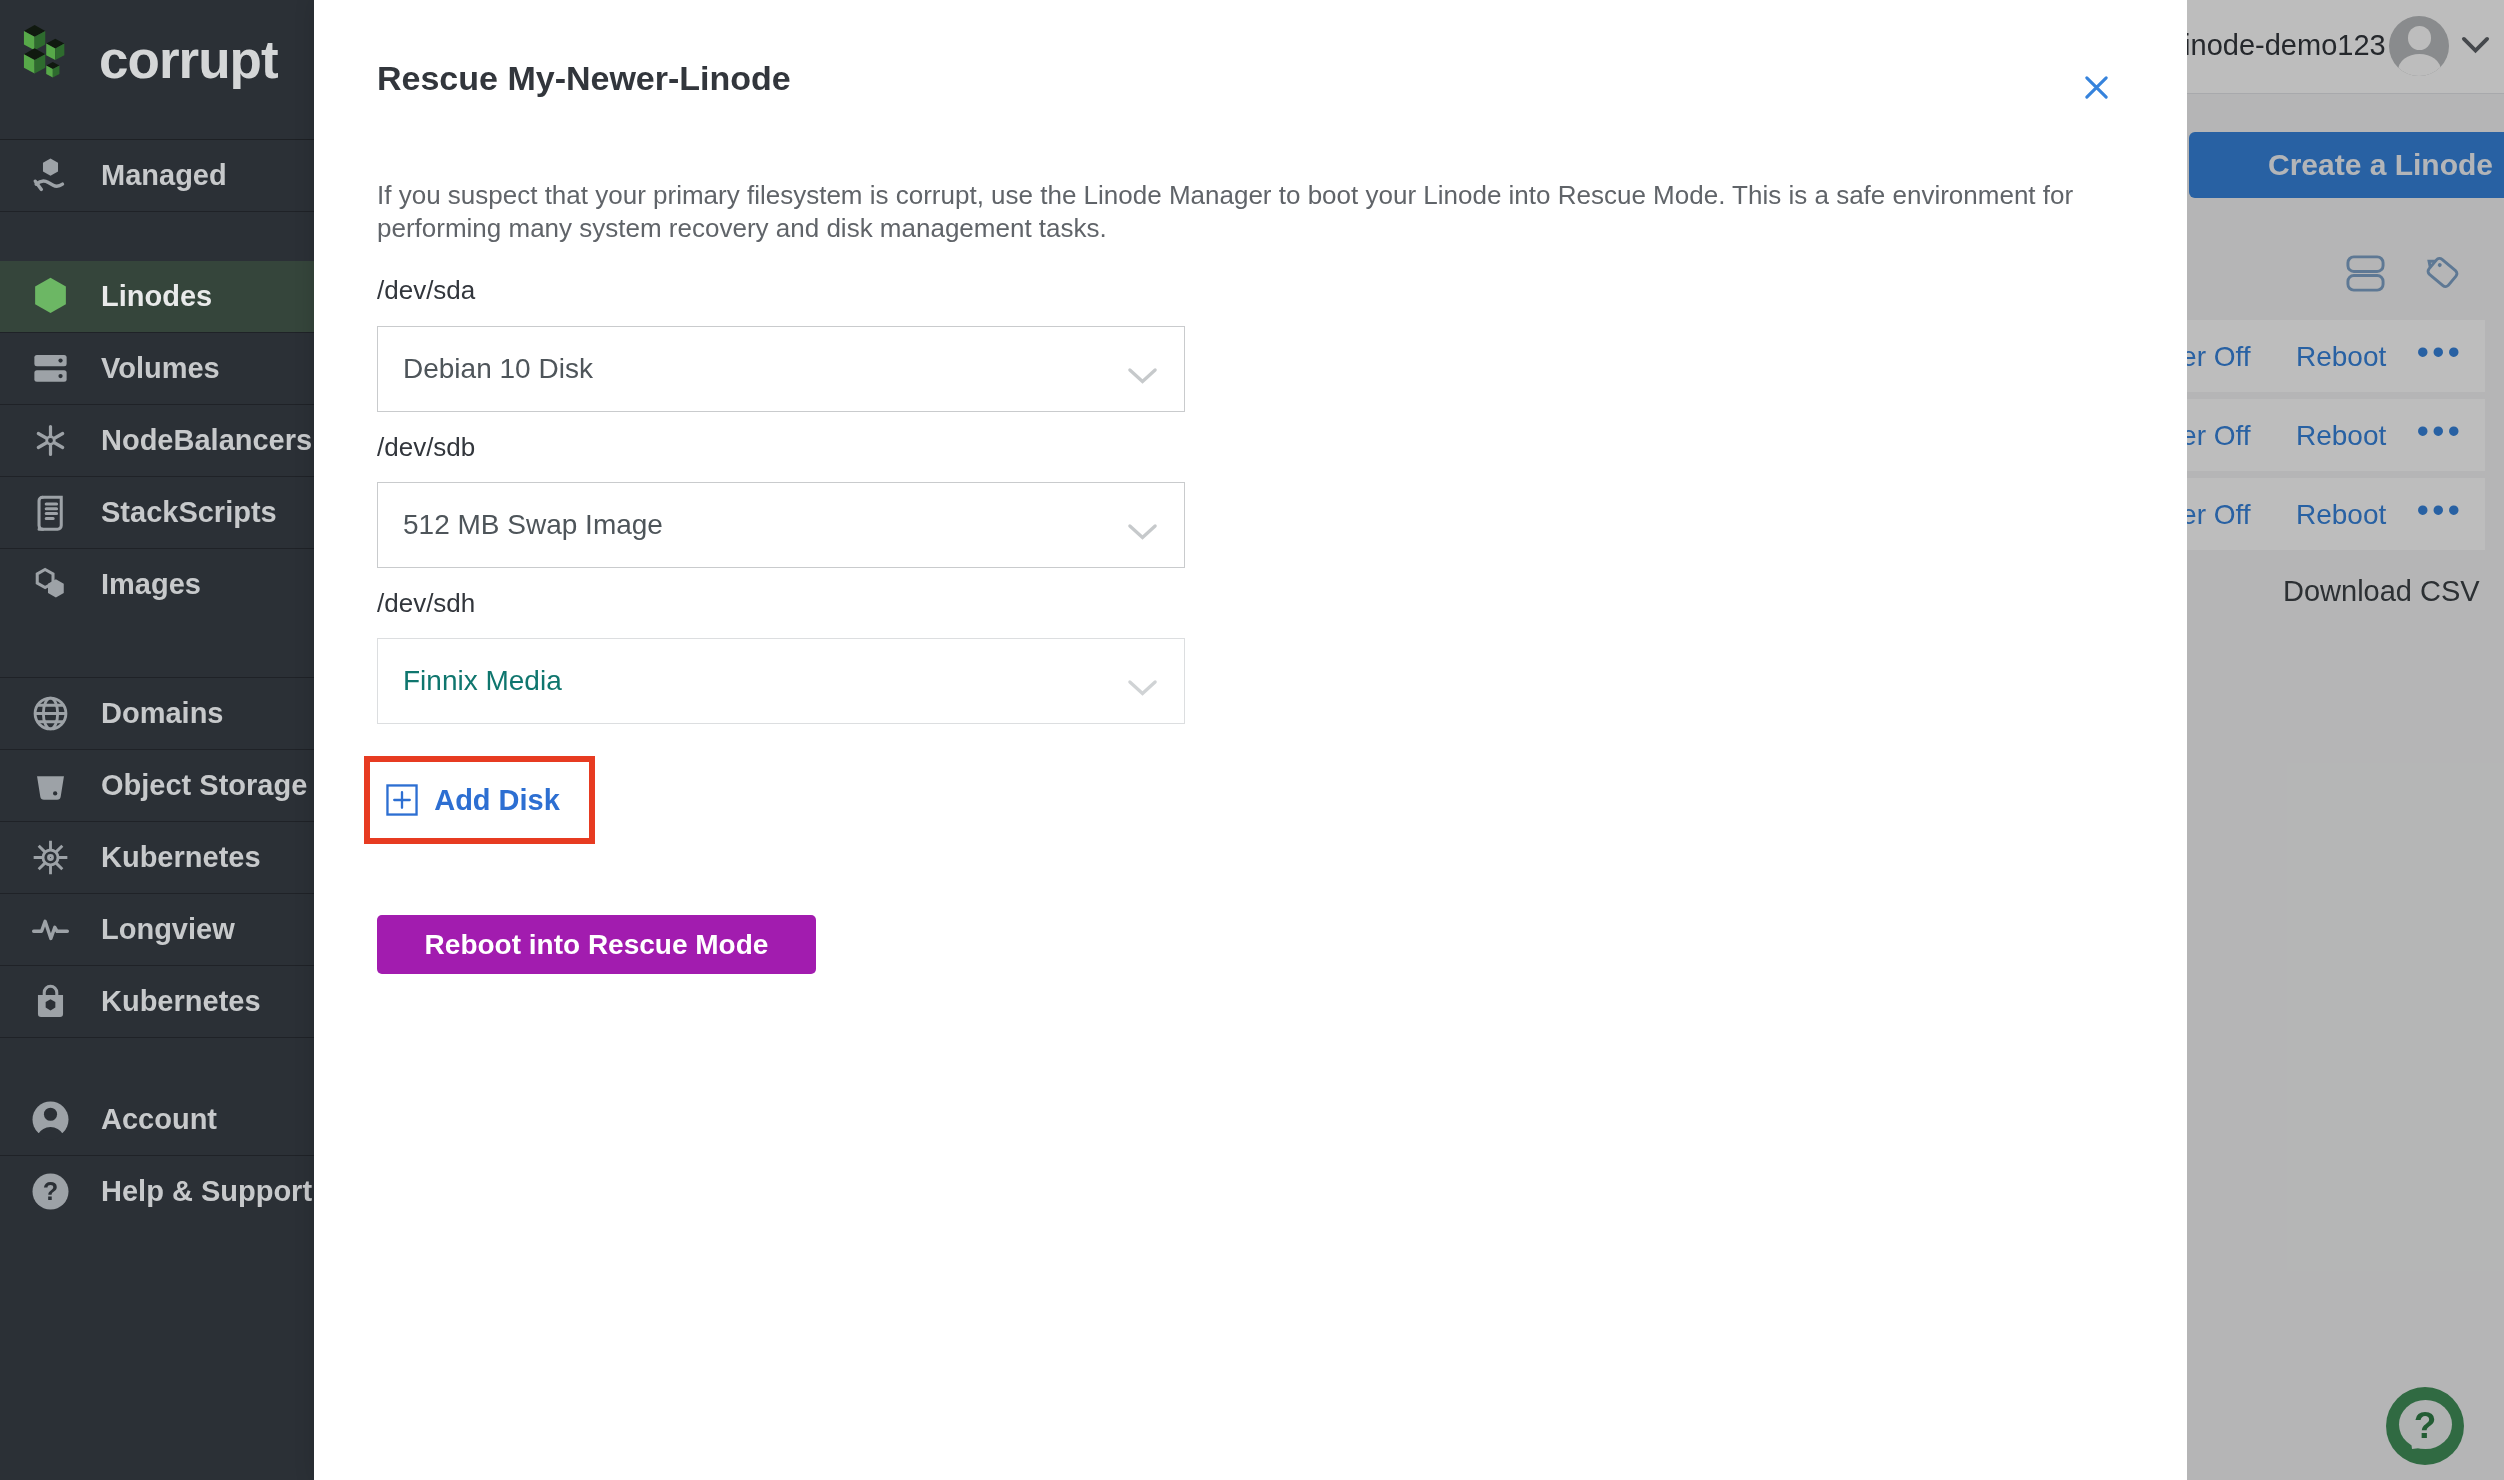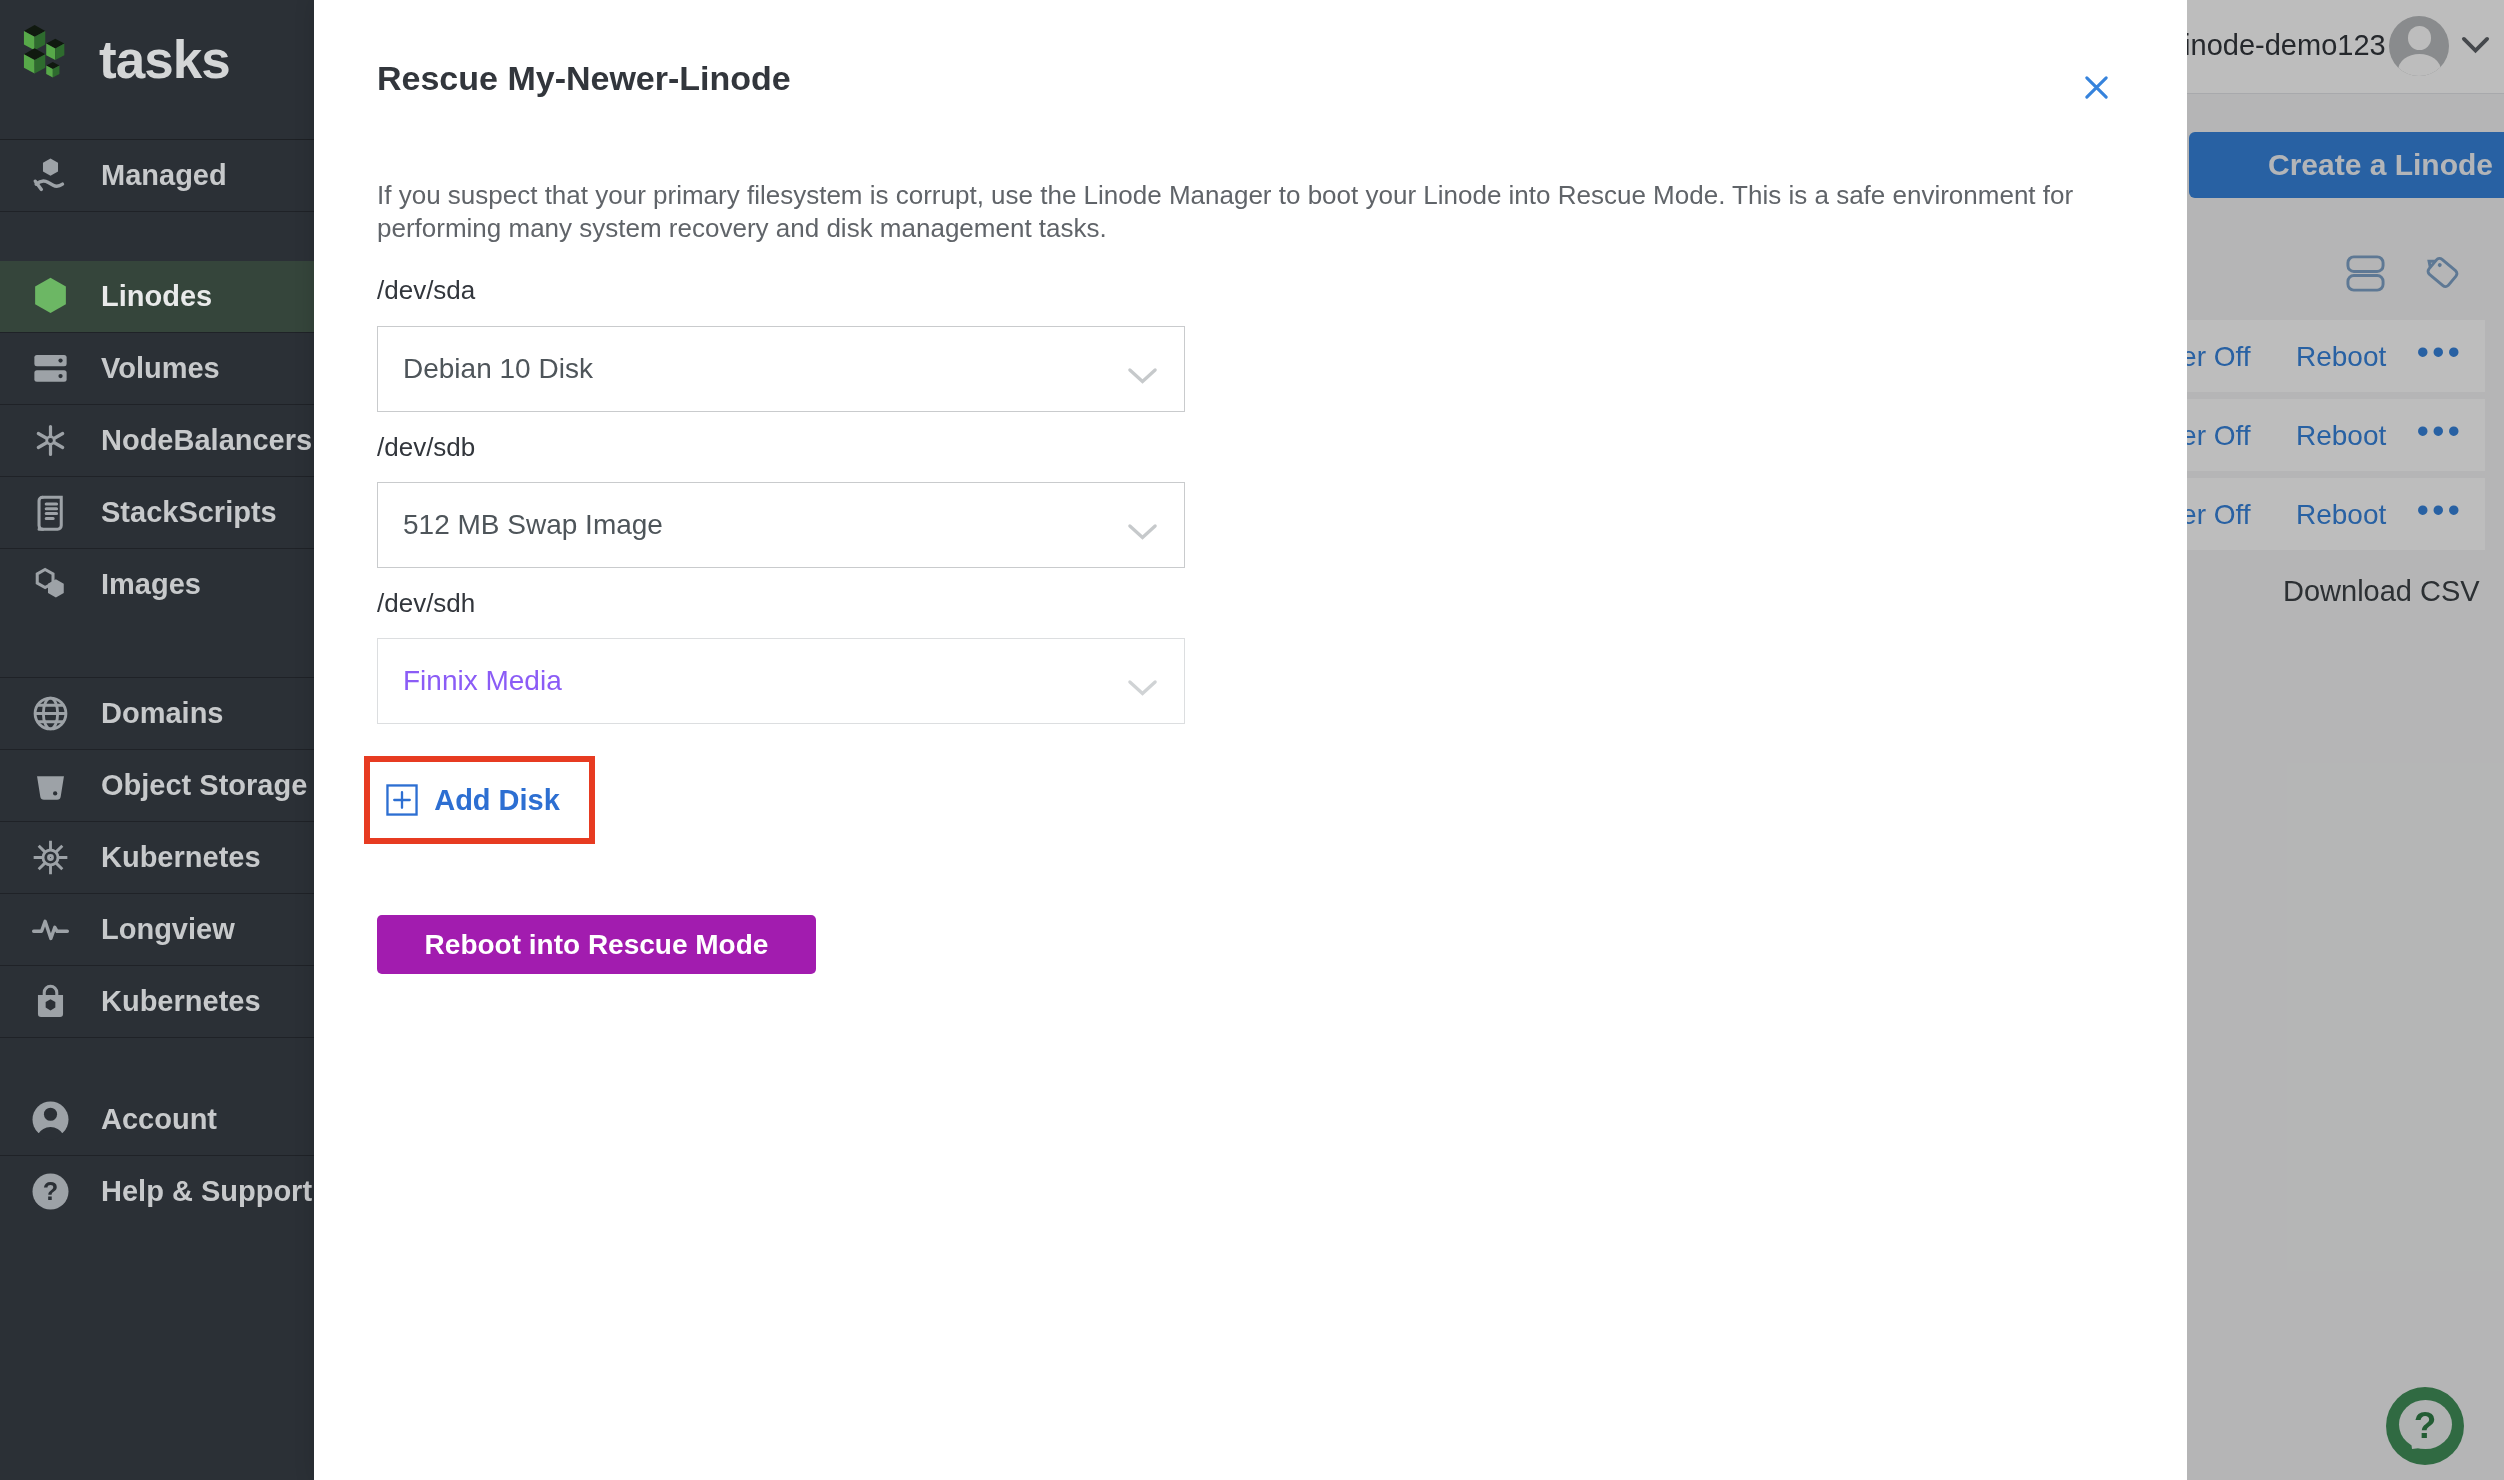--- a/index.html
+++ b/index.html
@@ -25,21 +25,21 @@
   .m-title{position:absolute;left:63px;top:59px;font-size:34px;font-weight:700;color:#32363c;}
   .m-close{position:absolute;left:1761px;top:66px;width:43px;height:43px;cursor:pointer;
     display:flex;align-items:center;justify-content:center;}
   .m-desc{position:absolute;left:63px;top:179px;width:1755px;font-size:26px;line-height:33px;color:#606469;}
   .f-label{position:absolute;left:63px;font-size:26px;font-weight:400;color:#32363c;}
   .lb1{top:275px;}.lb2{top:432px;}.lb3{top:588px;}
   .f-select{position:absolute;left:63px;width:808px;height:86px;background:#fff;
     border:1px solid #c9cbcd;display:flex;align-items:center;padding-left:25px;
     font-size:28px;color:#4e555a;cursor:pointer;box-sizing:border-box;margin-top:13px;}
   .se1{top:313px;}.se2{top:469px;}.se3{top:625px;}
-  .f-select.disabled{color:#8b5cf6;border-color:#dcdee0;cursor:default;}
+  .f-select.disabled{color:#0f766e;border-color:#dcdee0;cursor:default;}
   .chev{position:absolute;right:25px;top:33px;}
   .add-box{position:absolute;left:50px;top:756px;width:203px;height:76px;border:6.8px solid #e73b21;
     display:flex;align-items:center;padding-left:15.6px;gap:16.6px;}
   .add-btn{display:flex;align-items:center;gap:16.6px;cursor:pointer;}
   .add-label{font-size:29px;font-weight:700;color:#2d6fd2;white-space:nowrap;}
   .reboot-btn{position:absolute;left:63px;top:915px;width:439px;height:59px;background:#a21caf;
     border-radius:4.9px;color:#fff;font-size:28px;font-weight:700;display:flex;align-items:center;
     justify-content:center;cursor:pointer;}
   
   .bgstrip{position:absolute;left:2187px;top:0;width:317px;height:1480px;overflow:hidden;background:#f4f5f6;}
@@ -94,21 +94,21 @@
           <path d="M0 3L5.5 6L5.5 13L0 10Z" fill="#57a949"></path>
           <path d="M5.5 6L11 3L11 10L5.5 13Z" fill="#2e6b2e"></path>
         </g>
         <g transform="translate(12.5,20) scale(0.62)">
           <path d="M0 3L5.5 0L11 3L5.5 6Z" fill="#10190f"></path>
           <path d="M0 3L5.5 6L5.5 13L0 10Z" fill="#57a949"></path>
           <path d="M5.5 6L11 3L11 10L5.5 13Z" fill="#2e6b2e"></path>
         </g>
       </g>
     </svg>
-    <span class="logo-text">tasks</span>
+    <span class="logo-text">corrupt</span>
   </div>
 
   <div class="nav">
     <div class="nav-item">
       <span class="ico">
         <svg width="43" height="43" viewBox="0 0 24 24">
             <path d="M12 2.5l4.2 2.4v4.8L12 12.1 7.8 9.7V4.9z" fill="#9da2a7"></path>
             <path d="M4 16.8c2.6-2.2 4.6-2.2 6.8-.9l2.7 1.5c1.6.9 3.6.5 5.2-.6" stroke="#9da2a7" stroke-width="1.9" fill="none" stroke-linecap="round"></path>
             <path d="M3.5 15.2l3.4 4.6" stroke="#9da2a7" stroke-width="1.9" fill="none" stroke-linecap="round"></path>
           </svg>

